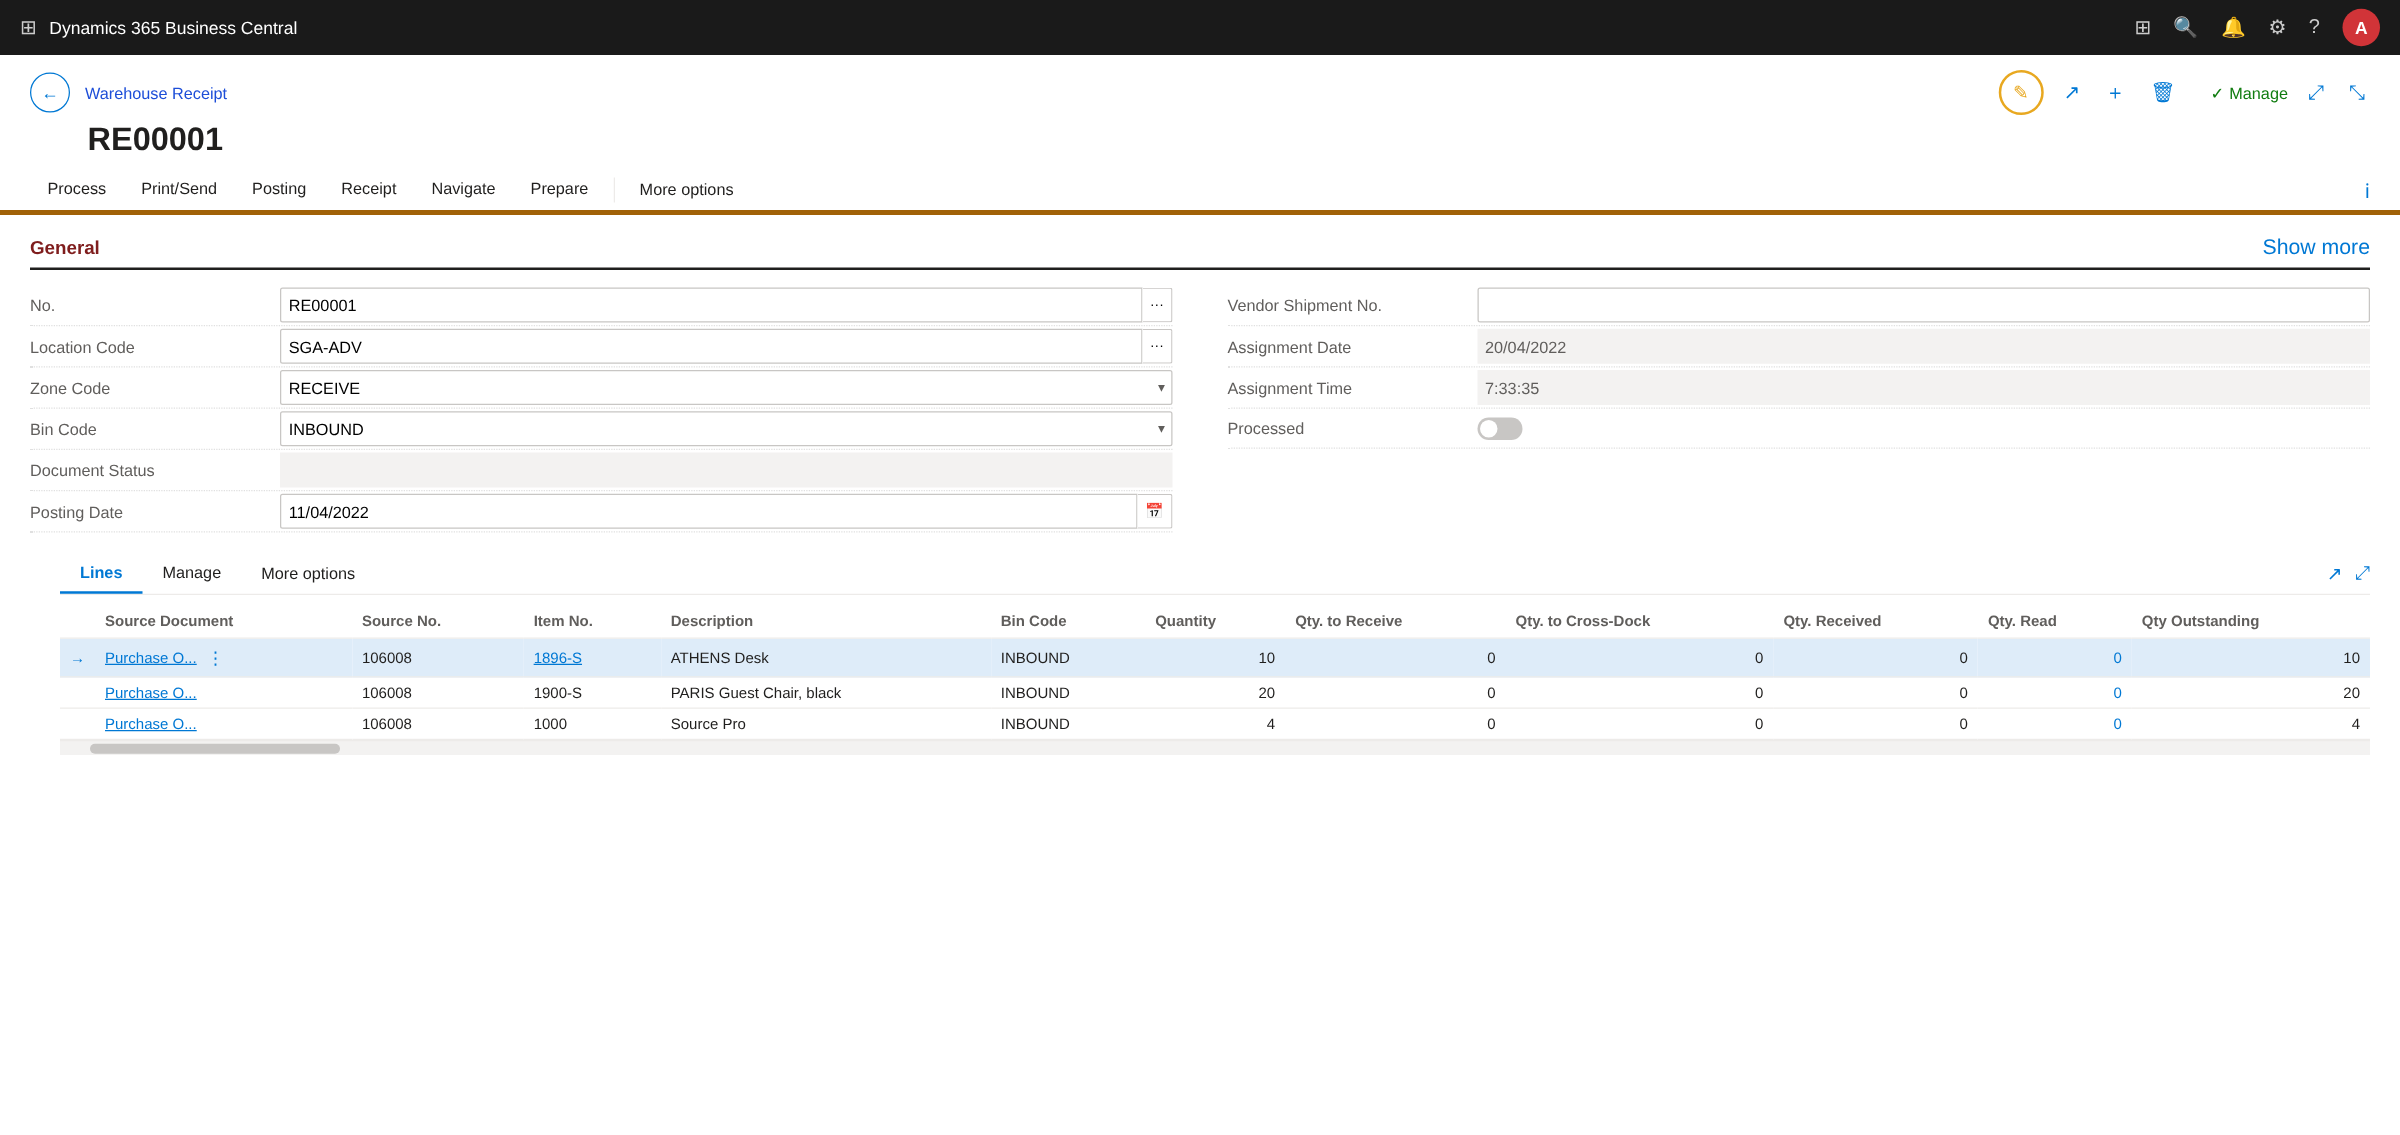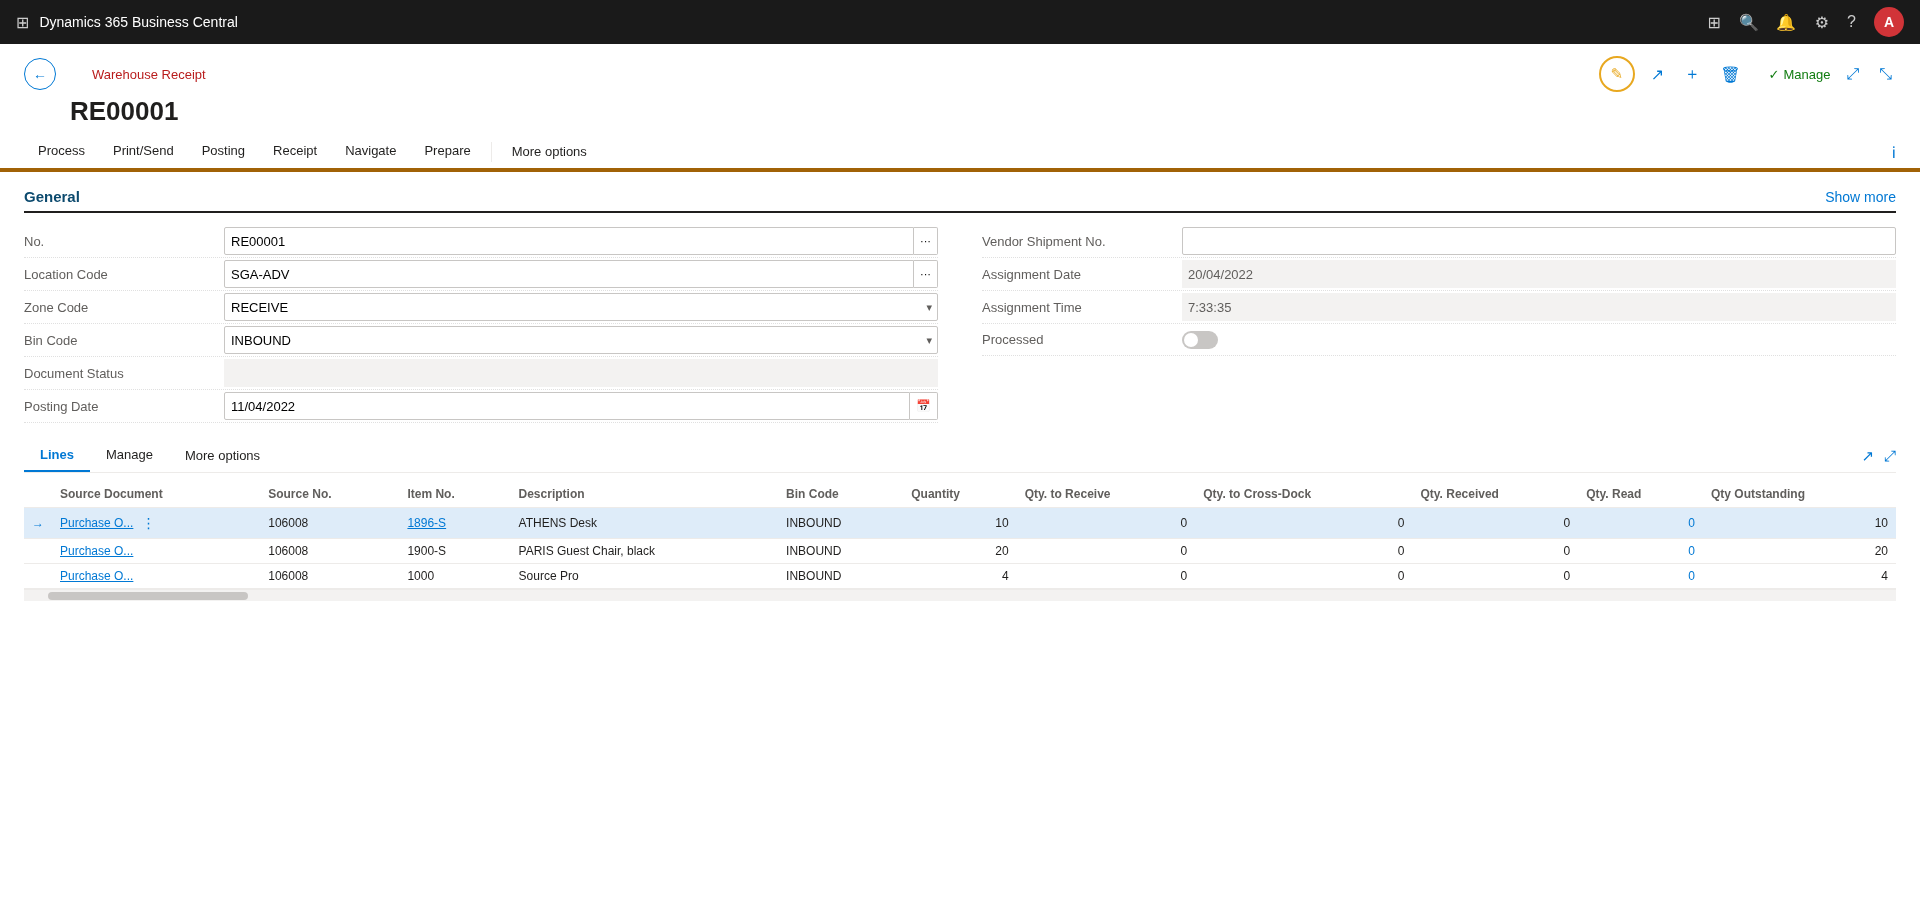--- a/index.html
+++ b/index.html
@@ -21,40 +21,40 @@
     .top-bar-icon { color: #ccc; font-size: 16px; cursor: pointer; }
     .avatar { width: 30px; height: 30px; border-radius: 50%; background: #d13438; color: white; display: flex; align-items: center; justify-content: center; font-weight: 600; font-size: 14px; cursor: pointer; }
 
     
     .main-content { background: #fff; margin: 0; min-height: calc(908px - 44px); }
 
     
     .page-header { padding: 12px 24px 0 24px; display: flex; align-items: center; justify-content: space-between; border-bottom: none; }
     .page-header-left { display: flex; align-items: center; gap: 12px; }
     .back-btn { width: 32px; height: 32px; border-radius: 50%; border: 1.5px solid #0078d4; display: flex; align-items: center; justify-content: center; cursor: pointer; color: #0078d4; font-size: 14px; background: white; }
-    .breadcrumb { font-size: 13px; color: #b91c1c; margin-left: 24px; }
+    .breadcrumb { font-size: 13px; color: #1d4ed8; }
     .page-header-actions { display: flex; align-items: center; gap: 12px; }
     .edit-btn { width: 36px; height: 36px; border-radius: 50%; border: 2px solid #e8a820; display: flex; align-items: center; justify-content: center; cursor: pointer; color: #e8a820; font-size: 15px; background: white; }
     .action-icon-btn { background: none; border: none; cursor: pointer; color: #0078d4; font-size: 16px; padding: 4px; }
     .saved-indicator { display: flex; align-items: center; gap: 4px; color: #107c10; font-size: 13px; }
 
     .page-title { font-size: 26px; font-weight: 600; padding: 4px 24px 8px 70px; color: #201f1e; }
 
     
     .action-menu { display: flex; align-items: center; gap: 0; padding: 0 24px; border-bottom: 4px solid #a16207; }
     .action-menu-item { padding: 8px 14px; font-size: 13px; color: #201f1e; cursor: pointer; border-bottom: 2px solid transparent; white-space: nowrap; }
     .action-menu-separator { width: 1px; height: 20px; background: #edebe9; margin: 0 6px; }
     .action-menu-more { padding: 8px 14px; font-size: 13px; color: #201f1e; cursor: pointer; }
     .info-icon { color: #0078d4; font-size: 16px; margin-left: auto; cursor: pointer; }
 
     
     .section { padding: 16px 24px; }
     .section-header { display: flex; align-items: center; justify-content: space-between; margin-bottom: 12px; border-bottom: 2px solid #201f1e; padding-bottom: 6px; }
-    .section-title { font-size: 15px; font-weight: 700; color: #0c4a6e; }
-    .show-more { color: #0078d4; font-size: 14px; cursor: pointer; }
+    .section-title { font-size: 15px; font-weight: 700; color: #7f1d1d; }
+    .show-more { color: #0078d4; font-size: 17px; cursor: pointer; }
 
     
     .form-grid { display: grid; grid-template-columns: 1fr 1fr; gap: 0 44px; }
     .form-col { display: flex; flex-direction: column; gap: 0; }
     .form-row { display: flex; align-items: center; min-height: 32px; padding: 2px 0; border-bottom: 1px dotted #e0e0e0; }
     .form-label { width: 200px; min-width: 160px; color: #605e5c; font-size: 13px; flex-shrink: 0; }
     .form-value { flex: 1; }
     .form-input { width: 100%; border: 1px solid #c8c6c4; border-radius: 2px; padding: 3px 6px; font-size: 13px; background: white; height: 28px; }
     .form-input-readonly { width: 100%; border: none; padding: 3px 6px; font-size: 13px; background: #f3f2f1; height: 28px; color: #605e5c; }
     .form-input-with-btn { display: flex; gap: 0; }
@@ -64,21 +64,21 @@
     .select-wrapper { position: relative; flex: 1; }
     .select-wrapper::after { content: '▾'; position: absolute; right: 6px; top: 50%; transform: translateY(-50%); pointer-events: none; color: #605e5c; font-size: 11px; }
     .calendar-btn { border: 1px solid #c8c6c4; border-left: none; background: white; padding: 3px 6px; cursor: pointer; font-size: 12px; height: 28px; border-radius: 0 2px 2px 0; }
 
     
     .toggle { display: flex; align-items: center; }
     .toggle-switch { width: 36px; height: 18px; background: #c8c6c4; border-radius: 9px; position: relative; cursor: pointer; }
     .toggle-switch::after { content: ''; position: absolute; width: 14px; height: 14px; background: white; border-radius: 50%; top: 2px; left: 2px; transition: left 0.2s; }
 
     
-    .lines-section { padding: 0 24px 16px 24px; }
+    .lines-section { padding: 0 24px 16px 24px; margin-left: 24px; }
     .lines-tabs { display: flex; align-items: center; border-bottom: 1px solid #edebe9; margin-bottom: 8px; }
     .lines-tab { padding: 8px 16px; font-size: 13px; color: #201f1e; cursor: pointer; border-bottom: 2px solid transparent; }
     .lines-tab.active { border-bottom: 2px solid #0078d4; color: #0078d4; font-weight: 600; }
     .lines-tab-more { padding: 8px 16px; font-size: 13px; color: #201f1e; cursor: pointer; }
     .lines-icons { margin-left: auto; display: flex; gap: 10px; }
     .lines-icon-btn { background: none; border: none; cursor: pointer; color: #0078d4; font-size: 15px; }
 
     
     .data-table { width: 100%; border-collapse: collapse; font-size: 12px; }
     .data-table th { color: #605e5c; font-weight: 600; font-size: 12px; text-align: left; padding: 6px 8px; border-bottom: 1px solid #edebe9; white-space: nowrap; }

